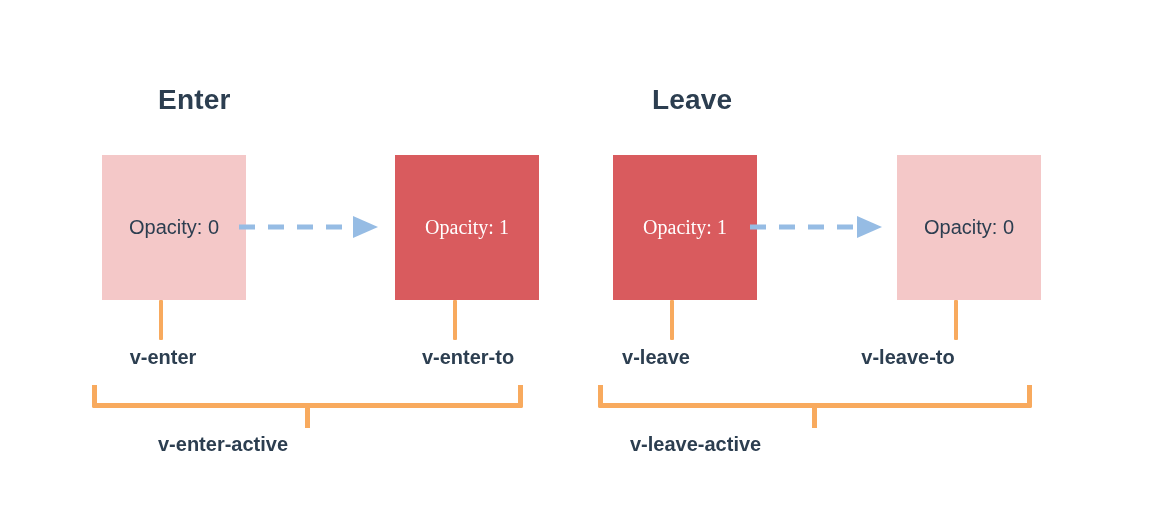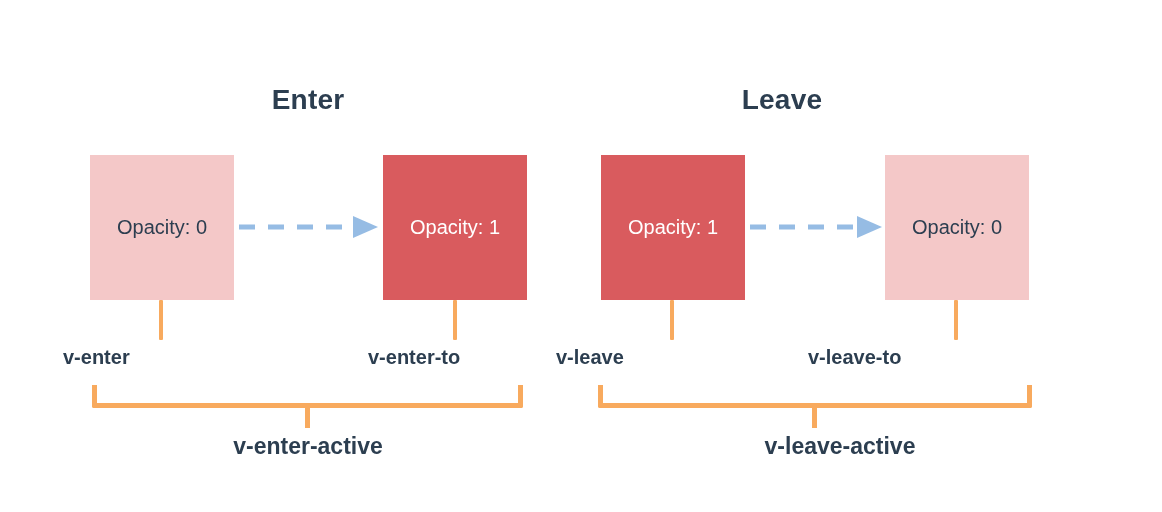--- a/index.html
+++ b/index.html
@@ -23,37 +23,38 @@
     width: 1162px;
     height: 512px;
     background: var(--background);
     overflow: hidden;
   }
   .title {
     position: absolute;
     top: 84px;
     width: 300px;
     margin: 0;
-    text-align: center;
+    text-align: left;
     font-size: 28px;
     font-weight: bold;
     color: var(--heading-text);
     letter-spacing: 0.2px;
   }
   .box {
     position: absolute;
     top: 155px;
     width: 144px;
     height: 145px;
     display: flex;
     align-items: center;
     justify-content: center;
+    margin-left: 12px;
   }
   .box--faded { background: var(--faded-box); }
-  .box--solid { background: var(--solid-box); }
+  .box--solid { background: var(--solid-box); font-family: Liberation Serif, serif; }
   .box__label {
     font-size: 20px;
     font-weight: 500;
     white-space: nowrap;
   }
   .box--faded .box__label { color: var(--box-text-dark); }
   .box--solid .box__label { color: var(--box-text-light); }
   .arrow {
     position: absolute;
     top: 214px;
@@ -70,21 +71,21 @@
     top: 300px;
     width: 4px;
     height: 40px;
     background: var(--connector-orange);
     border-radius: 1px;
   }
   .hook-label {
     position: absolute;
     top: 346px;
     width: 200px;
-    text-align: left;
+    text-align: center;
     font-size: 20px;
     font-weight: bold;
     color: var(--heading-text);
   }
   .bracket {
     position: absolute;
     top: 385px;
     height: 23px;
     border-left: 5px solid var(--connector-orange);
     border-right: 5px solid var(--connector-orange);
@@ -96,22 +97,22 @@
     position: absolute;
     top: 407px;
     width: 5px;
     height: 21px;
     background: var(--connector-orange);
   }
   .active-label {
     position: absolute;
     top: 433px;
     width: 300px;
-    text-align: center;
-    font-size: 23px;
+    text-align: left;
+    font-size: 20px;
     font-weight: bold;
     color: var(--heading-text);
   }
 </style>
 </head>
 <body>
 
 <div class="canvas">
 
   <section>
@@ -136,21 +137,21 @@
     <div class="hook-label" style="left:63px">v-enter</div>
     <div class="hook-label" style="left:368px">v-enter-to</div>
 
     <div class="bracket" style="left:92px;width:431px"></div>
     <div class="bracket-tick" style="left:305px"></div>
 
     <div class="active-label" style="left:158px">v-enter-active</div>
   </section>
 
   <section>
-    <h2 class="title" style="left:632px">Leave</h2>
+    <h2 class="title" style="left:652px">Leave</h2>
 
     <div class="box box--solid" style="left:601px">
       <span class="box__label">Opacity: 1</span>
     </div>
 
     <svg class="arrow" style="left:749px" width="136" height="26" viewBox="0 0 136 26" xmlns="http://www.w3.org/2000/svg">
       <line x1="1" y1="13" x2="108" y2="13"></line>
       <polygon points="108,2 108,24 133,13"></polygon>
     </svg>
 
@@ -160,16 +161,16 @@
 
     <div class="connector" style="left:670px"></div>
     <div class="connector" style="left:954px"></div>
 
     <div class="hook-label" style="left:556px">v-leave</div>
     <div class="hook-label" style="left:808px">v-leave-to</div>
 
     <div class="bracket" style="left:598px;width:434px"></div>
     <div class="bracket-tick" style="left:812px"></div>
 
-    <div class="active-label" style="left:690px">v-leave-active</div>
+    <div class="active-label" style="left:630px">v-leave-active</div>
   </section>
 
 </div>
 
 </body></html>

